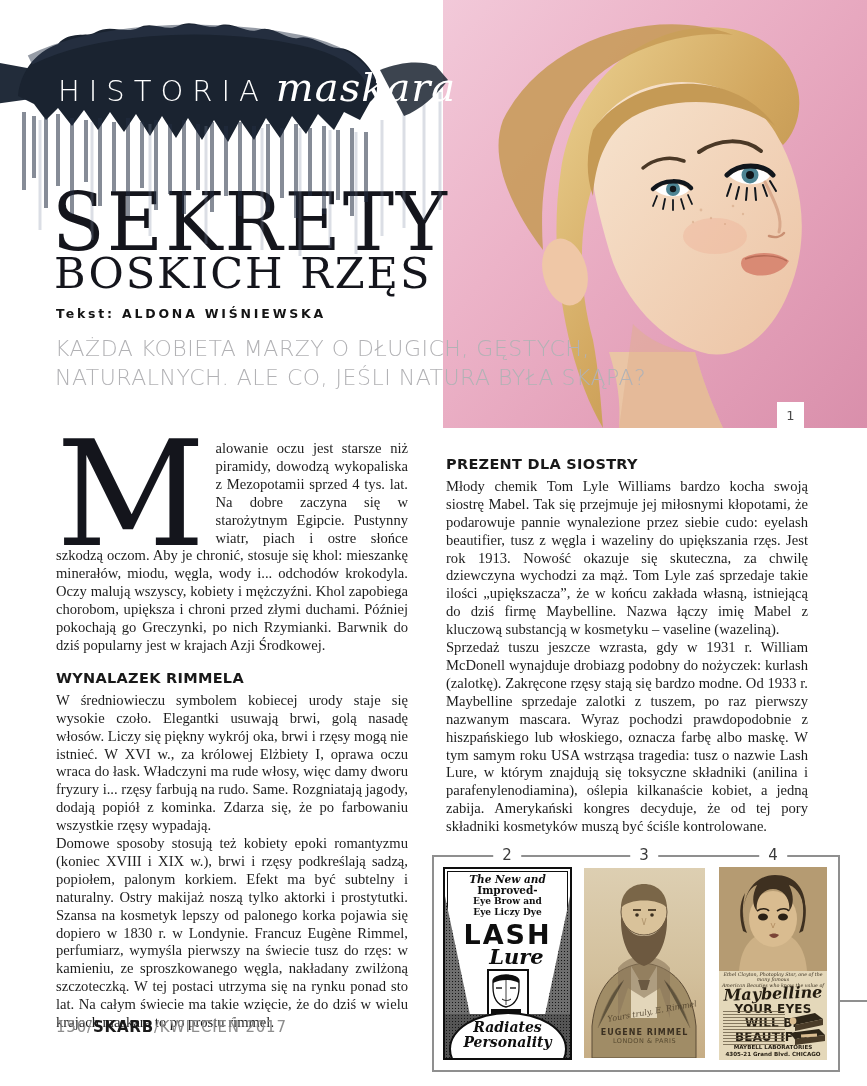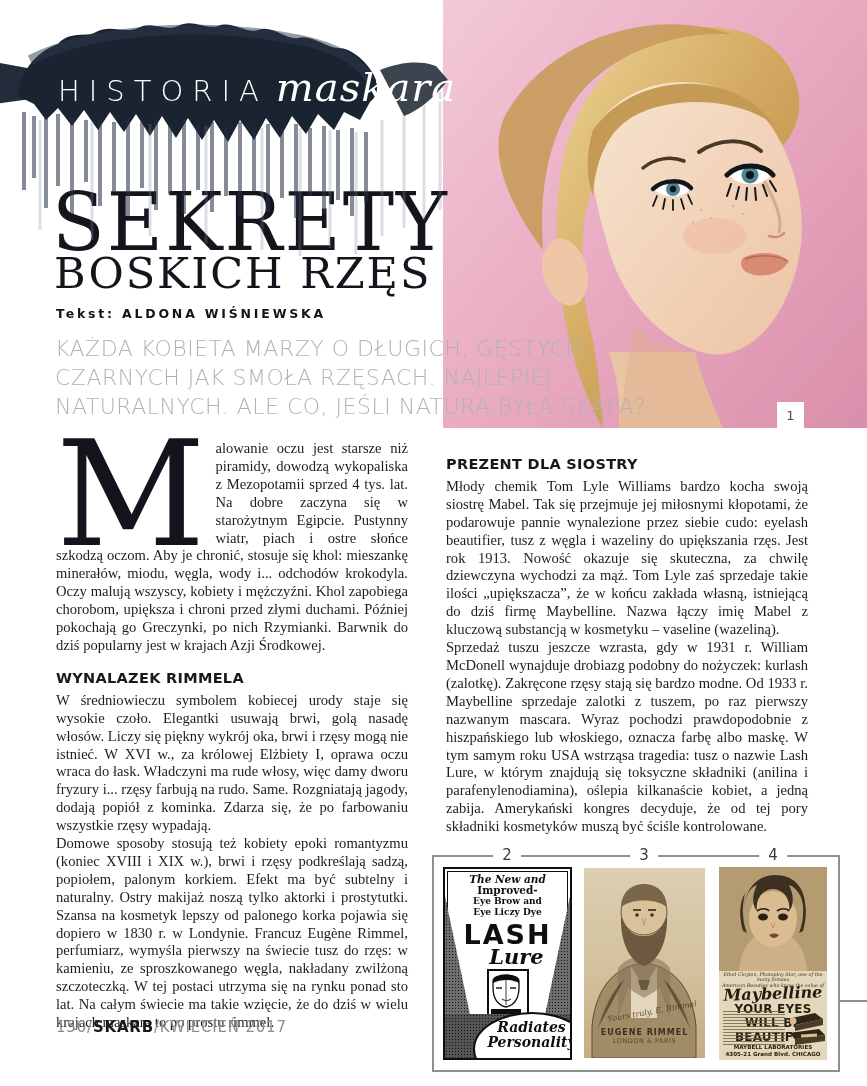--- a/index.html
+++ b/index.html
@@ -73,21 +73,21 @@
   .ll-brand1{position:relative;text-align:center;font-family:"DejaVu Sans",sans-serif;
     font-weight:bold;font-size:27px;letter-spacing:2px;color:#0e0e0e;margin-top:4px;line-height:26px;}
   .ll-brand2{position:relative;text-align:center;font-family:"DejaVu Serif",serif;
     font-style:italic;font-weight:bold;font-size:21px;color:#0e0e0e;line-height:18px;margin-left:18px;}
   .ll-facebox{position:relative;width:38px;height:50px;margin:3px auto 0 auto;
     border:2px solid #0e0e0e;background:#ffffff;}
   .ll-mini{position:relative;text-align:center;font-family:"DejaVu Sans",sans-serif;
     font-weight:bold;font-size:7.5px;line-height:8px;color:#0e0e0e;margin-top:2px;}
   .ll-mini .m2{font-family:"DejaVu Serif",serif;font-style:italic;}
   .ll-arcband{position:absolute;bottom:0;left:0;width:100%;height:44px;
-    background-image:radial-gradient(#161616 34%,transparent 36%);background-size:3px 3px;background-color:#555;padding-left:48px;}
+    background-image:radial-gradient(#161616 34%,transparent 36%);background-size:3px 3px;background-color:#555;}
   .ll-arc{position:absolute;bottom:-28px;left:50%;transform:translateX(-50%);
     width:118px;height:74px;background:#ffffff;border:2px solid #0e0e0e;border-radius:50%;
     text-align:center;font-family:"DejaVu Serif",serif;font-weight:bold;font-style:italic;
     font-size:14px;color:#0e0e0e;line-height:15px;padding-top:6px;box-sizing:border-box;}
 
   
   .fig-rimmel{left:150px;top:11px;width:121px;height:190px;
     background:linear-gradient(180deg,#ddcfb2 0%,#d3c09c 55%,#c6ad85 100%);overflow:hidden;}
   .rm-caption{position:absolute;bottom:12px;width:100%;text-align:center;
     font-family:"DejaVu Sans",sans-serif;font-weight:bold;font-size:8px;letter-spacing:1px;color:#3b3021;line-height:9px;}
@@ -201,21 +201,20 @@
 
   <h1 class="title1">SEKRETY</h1>
   <h1 class="title2">BOSKICH RZĘS</h1>
   <div class="byline">
     <span>Tekst:</span>
     <span>ALDONA WIŚNIEWSKA</span>
   </div>
 
   <div class="intro">
     <div>KAŻDA KOBIETA MARZY O DŁUGICH, GĘSTYCH,</div>
-    <div>CZARNYCH JAK SMOŁA RZĘSACH. NAJLEPIEJ</div>
     <div>NATURALNYCH. ALE CO, JEŚLI NATURA BYŁA SKĄPA?</div>
   </div>
 
   <div class="col col-left">
     <p><span class="dropcap">M</span><span>alowanie oczu jest starsze niż piramidy, dowodzą wykopaliska z Mezopotamii sprzed 4 tys. lat. Na dobre zaczyna się w starożytnym Egipcie. Pustynny wiatr, piach i ostre słońce szkodzą oczom. Aby je chronić, stosuje się khol: mieszankę minerałów, miodu, węgla, wody i... odchodów krokodyla. Oczy malują wszyscy, kobiety i mężczyźni. Khol zapobiega chorobom, upiększa i chroni przed złymi duchami. Później pokochają go Greczynki, po nich Rzymianki. Barwnik do dziś popularny jest w krajach Azji Środkowej.</span></p>
     <h2>WYNALAZEK RIMMELA</h2>
     <p>W średniowieczu symbolem kobiecej urody staje się wysokie czoło. Elegantki usuwają brwi, golą nasadę włosów. Liczy się piękny wykrój oka, brwi i rzęsy mogą nie istnieć. W XVI w., za królowej Elżbiety I, oprawa oczu wraca do łask. Władczyni ma rude włosy, więc damy dworu fryzury i... rzęsy farbują na rudo. Same. Rozgniatają jagody, dodają popiół z kominka. Zdarza się, że po farbowaniu wszystkie rzęsy wypadają.</p>
     <p>Domowe sposoby stosują też kobiety epoki romantyzmu (koniec XVIII i XIX w.), brwi i rzęsy podkreślają sadzą, popiołem, palonym korkiem. Efekt ma być subtelny i naturalny. Ostry makijaż noszą tylko aktorki i prostytutki. Szansa na kosmetyk lepszy od palonego korka pojawia się dopiero w 1830 r. w Londynie. Francuz Eugène Rimmel, perfumiarz, wymyśla pierwszy na świecie tusz do rzęs: w kamieniu, ze sproszkowanego węgla, nakładany zwilżoną szczoteczką. W tej postaci utrzyma się na rynku ponad sto lat. Na całym świecie ma takie wzięcie, że do dziś w wielu krajach maskara to po prostu rimmel.</p>
   </div>
 

